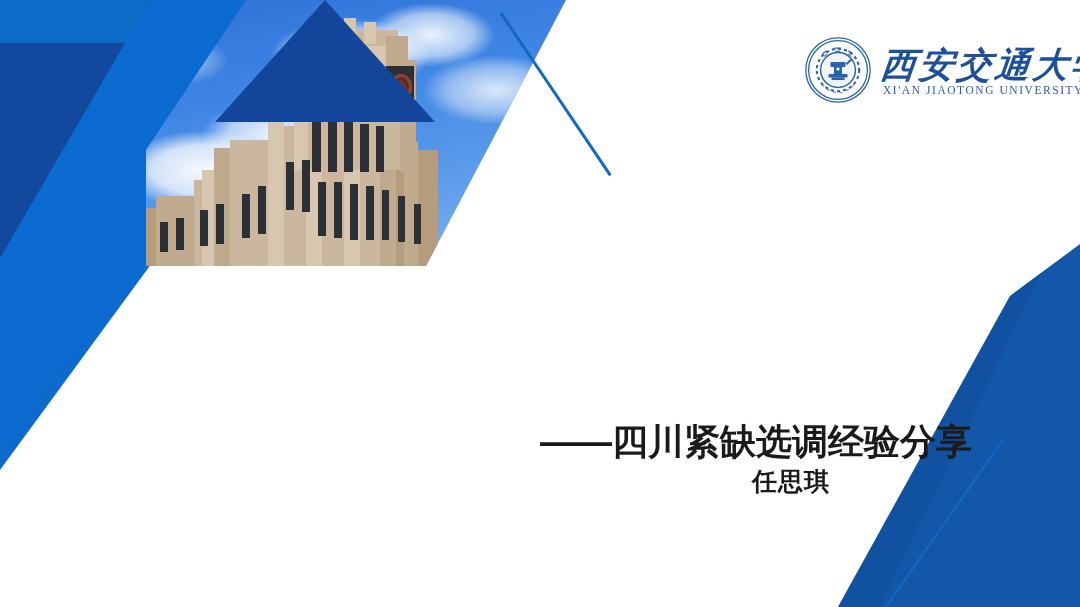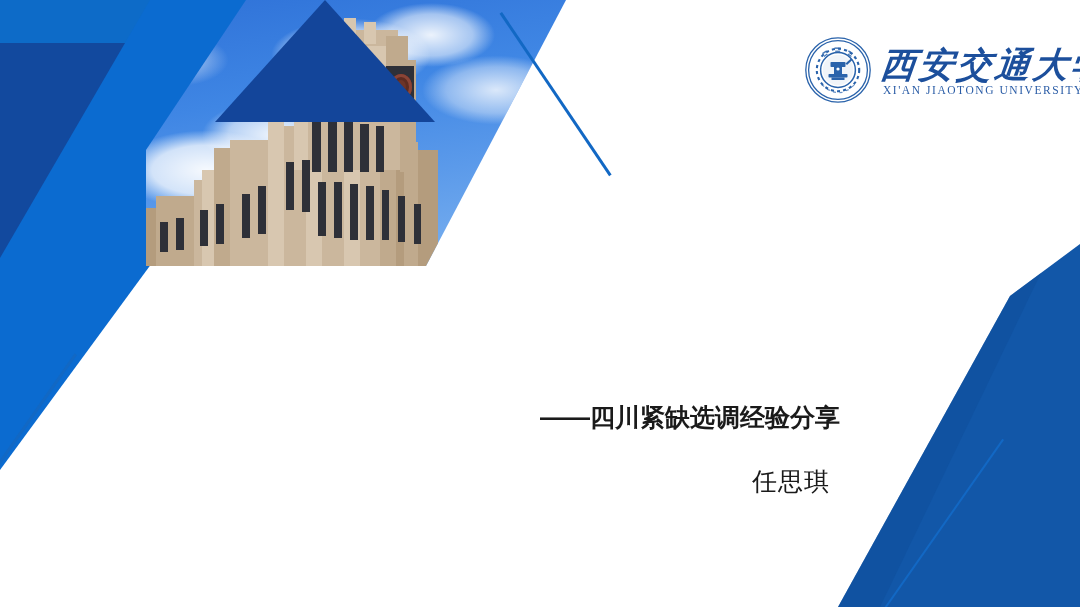--- a/index.html
+++ b/index.html
@@ -177,36 +177,36 @@
     font-family: "Liberation Sans", "DejaVu Sans", sans-serif;
     font-size: 82px;
     font-weight: 700;
     color: #1b4375;
     letter-spacing: 2px;
     line-height: 1;
     white-space: nowrap;
   }
   .title-sub {
     position: absolute;
-    left: 540px; top: 405px;
+    left: 540px; top: 424px;
     width: 430px;
     font-family: "Liberation Sans", "DejaVu Sans", sans-serif;
-    font-size: 25px;
+    font-size: 36px;
     font-weight: 700;
     color: #1a1a1a;
     letter-spacing: 0px;
     line-height: 1;
     white-space: nowrap;
   }
   .title-author {
     position: absolute;
     left: 752px; top: 469px;
     font-family: "Liberation Sans", "DejaVu Sans", sans-serif;
     font-size: 25px;
-    font-weight: 400;
+    font-weight: 700;
     color: #1a1a1a;
     letter-spacing: 1px;
     line-height: 1;
     white-space: nowrap;
   }
 </style>
 </head>
 <body>
 
 <div id="slide">

